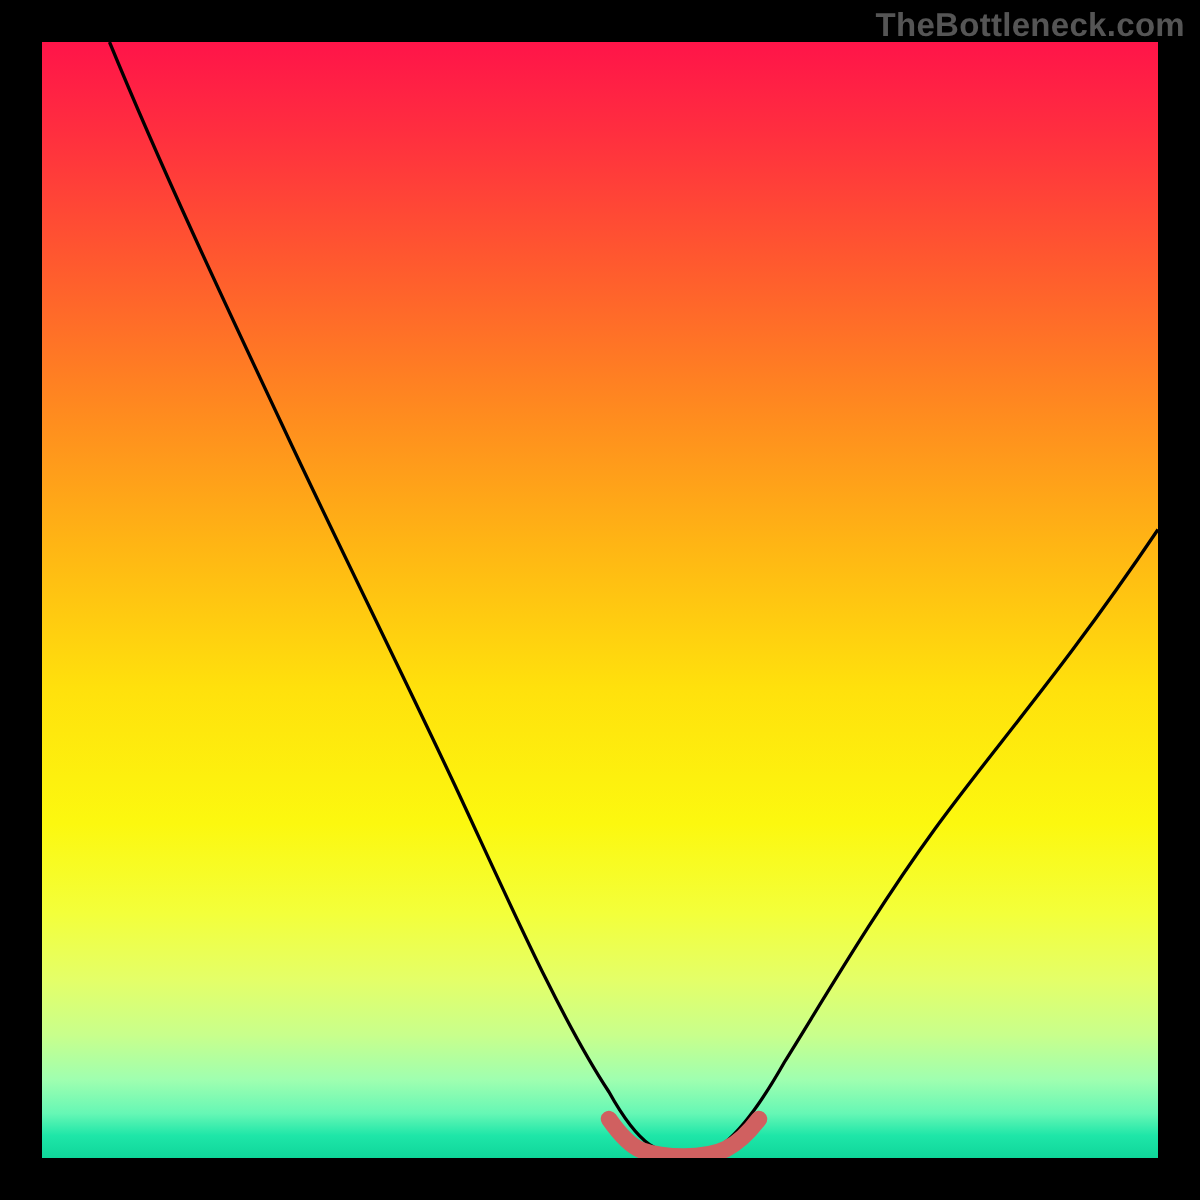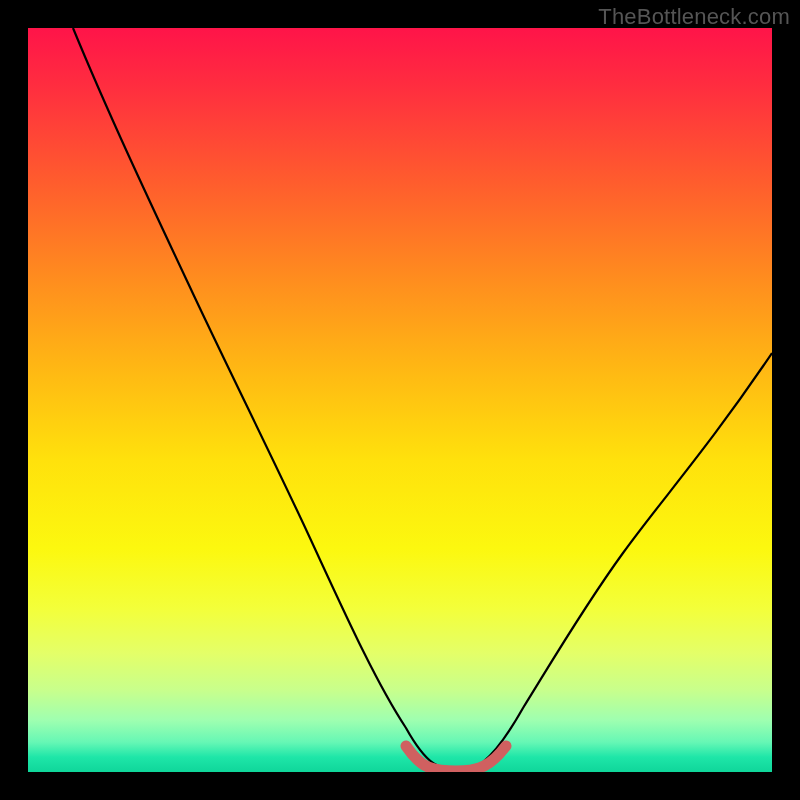--- a/index.html
+++ b/index.html
@@ -10,21 +10,21 @@
     position: relative;
     overflow: hidden;
     font-family: Arial, sans-serif;
   }
   .watermark {
     position: absolute;
     top: 4px;
     right: 10px;
     color: #555;
     font-size: 22px;
-    font-weight: normal;
+    font-weight: bold;
     z-index: 10;
     letter-spacing: 0.2px;
   }
   .plot-area {
     position: absolute;
     left: 28px;
     top: 28px;
     width: 744px;
     height: 744px;
     background: linear-gradient(to bottom,

